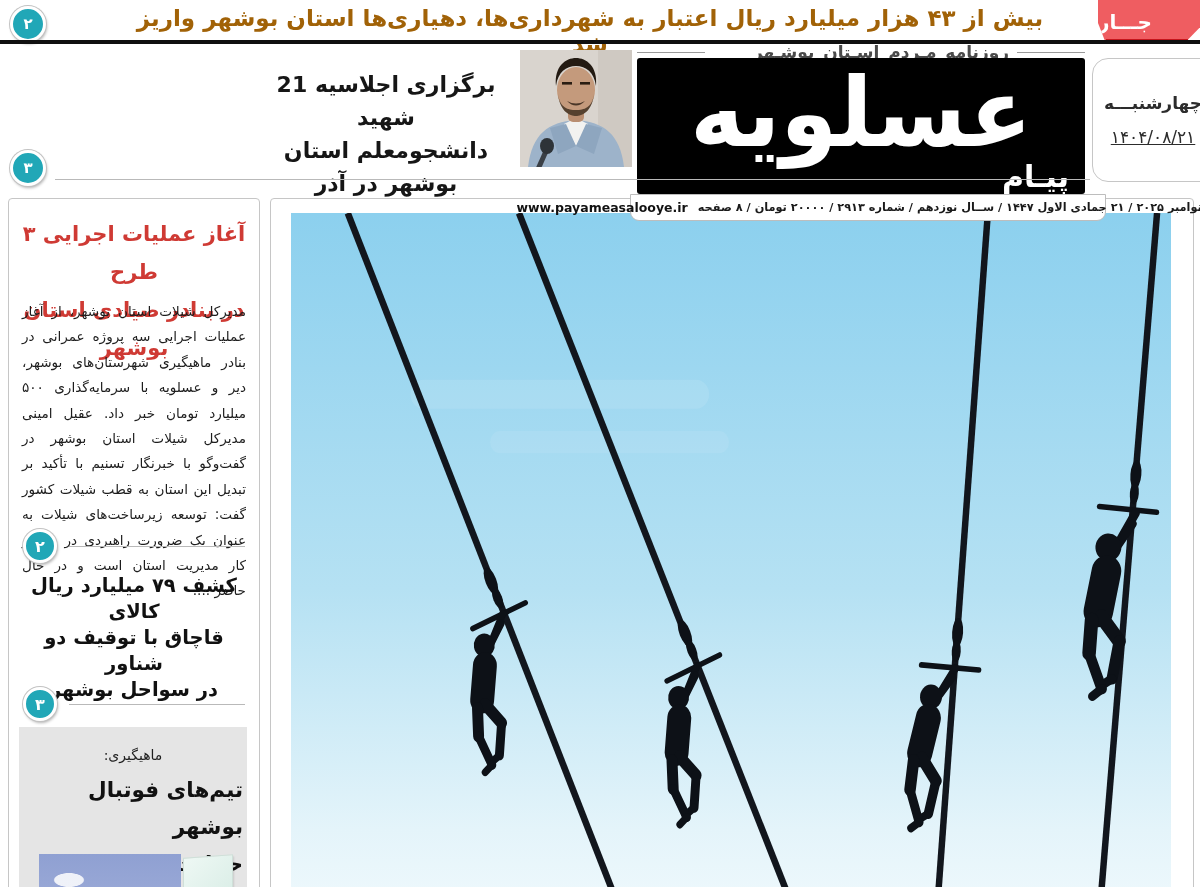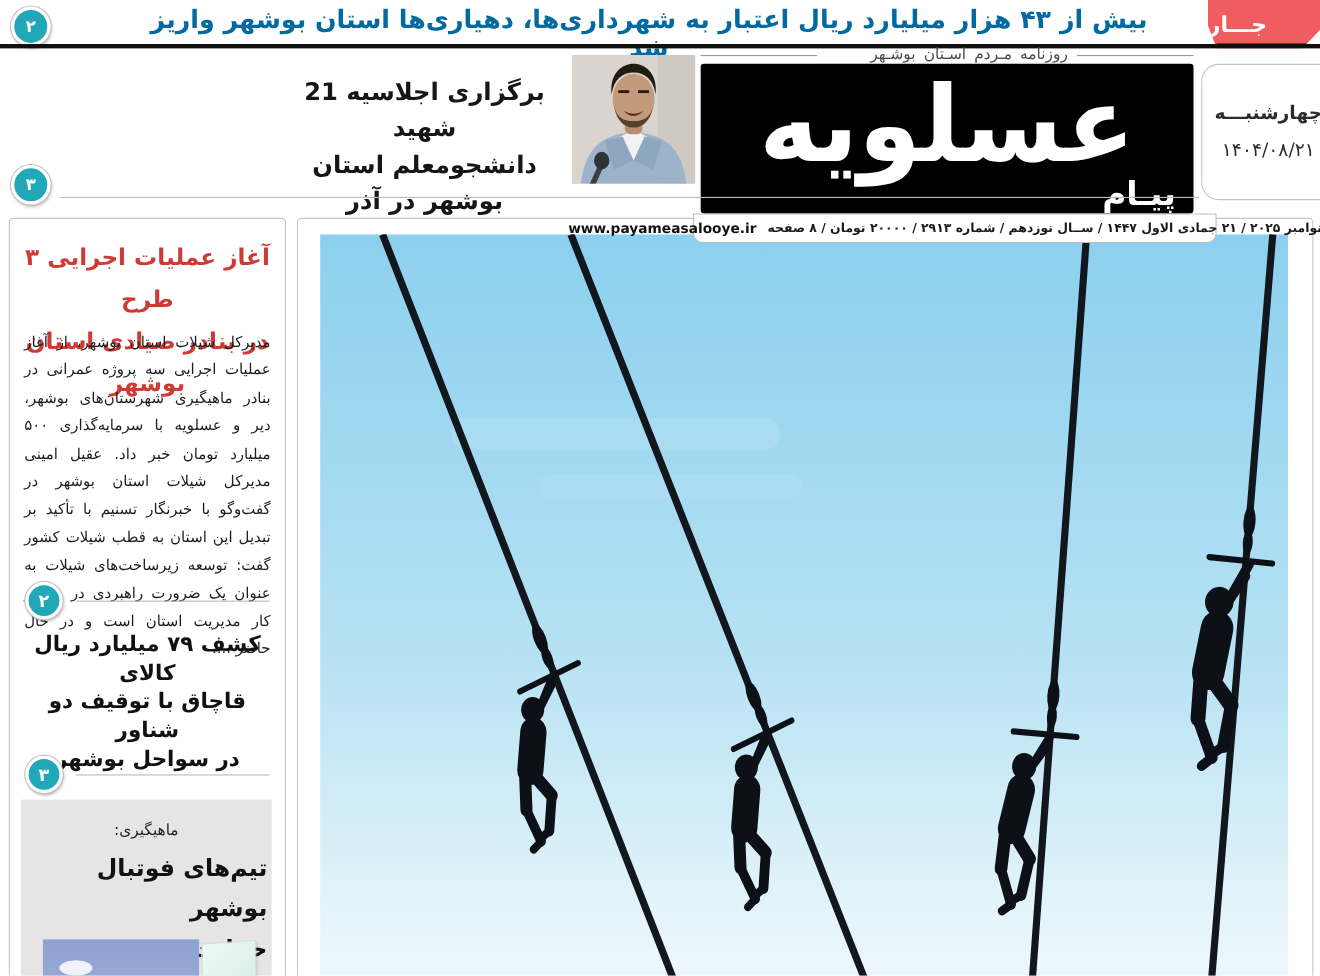--- a/index.html
+++ b/index.html
@@ -1,41 +1,41 @@
 <!DOCTYPE html>
 <html lang="fa"><head>
 <meta charset="utf-8">
 <style>
   html,body{margin:0;padding:0;background:#fff;}
   .page{position:relative;width:1200px;height:887px;background:#fff;overflow:hidden;
         font-family:"DejaVu Sans",sans-serif;}
   
   .top-headline{position:absolute;top:5px;left:130px;right:150px;text-align:center;
-    direction:rtl;font-size:23px;font-weight:bold;color:#0369a1;letter-spacing:-0.2px;}
+    direction:rtl;font-size:23px;font-weight:bold;color:#a16207;letter-spacing:-0.2px;}
   .top-rule{position:absolute;top:40px;left:0;right:0;height:4px;background:#101010;}
   .corner-tag{position:absolute;top:0;right:0;width:102px;height:44px;background:#ef5d61;
     clip-path:polygon(0 0,100% 0,100% 62%,84% 100%,8% 100%,0 52%);
     display:flex;align-items:center;justify-content:flex-start;}
   .corner-tag span{color:#fff;font-weight:bold;font-size:20px;letter-spacing:2px;}
   .corner-tag::after{content:"";position:absolute;left:8%;bottom:0;width:80%;height:5px;background:#c5151c;}
   
   .badge{position:absolute;width:30px;height:30px;border-radius:50%;background:#21a7b7;
     color:#fff;font-weight:bold;font-size:15px;display:flex;align-items:center;justify-content:center;
     border:3px solid #fff;box-shadow:0 0 0 1px #c2c2c2,1px 2px 3px rgba(0,0,0,.3);cursor:pointer;}
   
   .h-rule{position:absolute;top:179px;left:55px;width:1035px;height:1px;background:#b9b9b9;}
   .date-box{position:absolute;top:58px;left:1092px;width:120px;height:122px;
     border:1px solid #c6c6c6;border-radius:16px 0 0 16px;direction:rtl;
     display:flex;flex-direction:column;align-items:center;justify-content:center;gap:14px;}
   .date-box .weekday{font-size:17px;color:#2c2c2c;font-weight:bold;}
-  .date-box .dateval{font-size:17px;color:#2c2c2c;}
+  .date-box .dateval{font-size:17px;color:#2c2c2c;text-decoration:underline;}
   .tagline-row{position:absolute;top:42px;left:637px;width:448px;display:flex;align-items:center;
     direction:rtl;gap:8px;}
   .tagline-row .dash{flex:1;border-top:1px solid #9a9a9a;}
-  .tagline-row .tg{font-size:14px;font-weight:normal;color:#4a4a4a;letter-spacing:1px;word-spacing:3px;white-space:nowrap;margin-left:40px;}
+  .tagline-row .tg{font-size:17px;font-weight:bold;color:#4a4a4a;letter-spacing:1px;word-spacing:3px;white-space:nowrap;margin-left:40px;}
   .logo-box{position:absolute;top:58px;left:637px;width:448px;height:136px;background:#000000;
     border-radius:3px;overflow:hidden;}
   .logo-main{position:absolute;top:-4px;right:6px;left:6px;text-align:center;color:#fff;
     font-size:92px;font-weight:bold;line-height:120px;transform:scaleY(1.04);letter-spacing:-2px;}
   .logo-sub{position:absolute;bottom:0px;right:16px;color:#fff;font-size:30px;font-weight:bold;margin-left:28px;}
   .info-strip{position:absolute;top:194px;left:630px;width:462px;height:25px;background:#fff;
     border:1px solid #bdbdbd;border-radius:0 0 9px 9px;z-index:5;direction:rtl;
     display:flex;align-items:center;justify-content:center;gap:10px;padding:0 6px;}
   .info-strip .fa{font-size:11.3px;font-weight:bold;color:#1a1a1a;white-space:nowrap;}
   .info-strip .url{direction:ltr;font-size:12.5px;font-weight:bold;color:#111;white-space:nowrap;}

